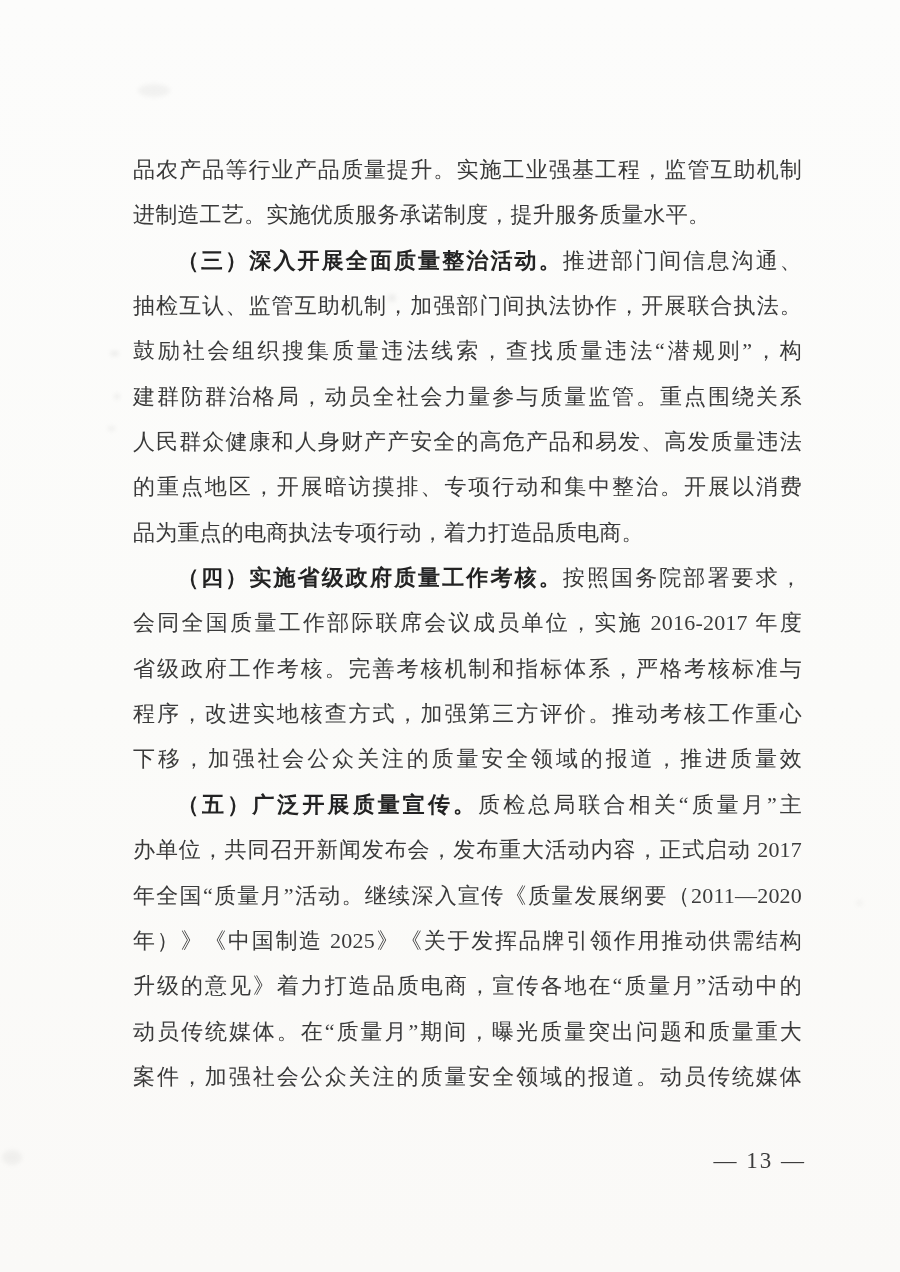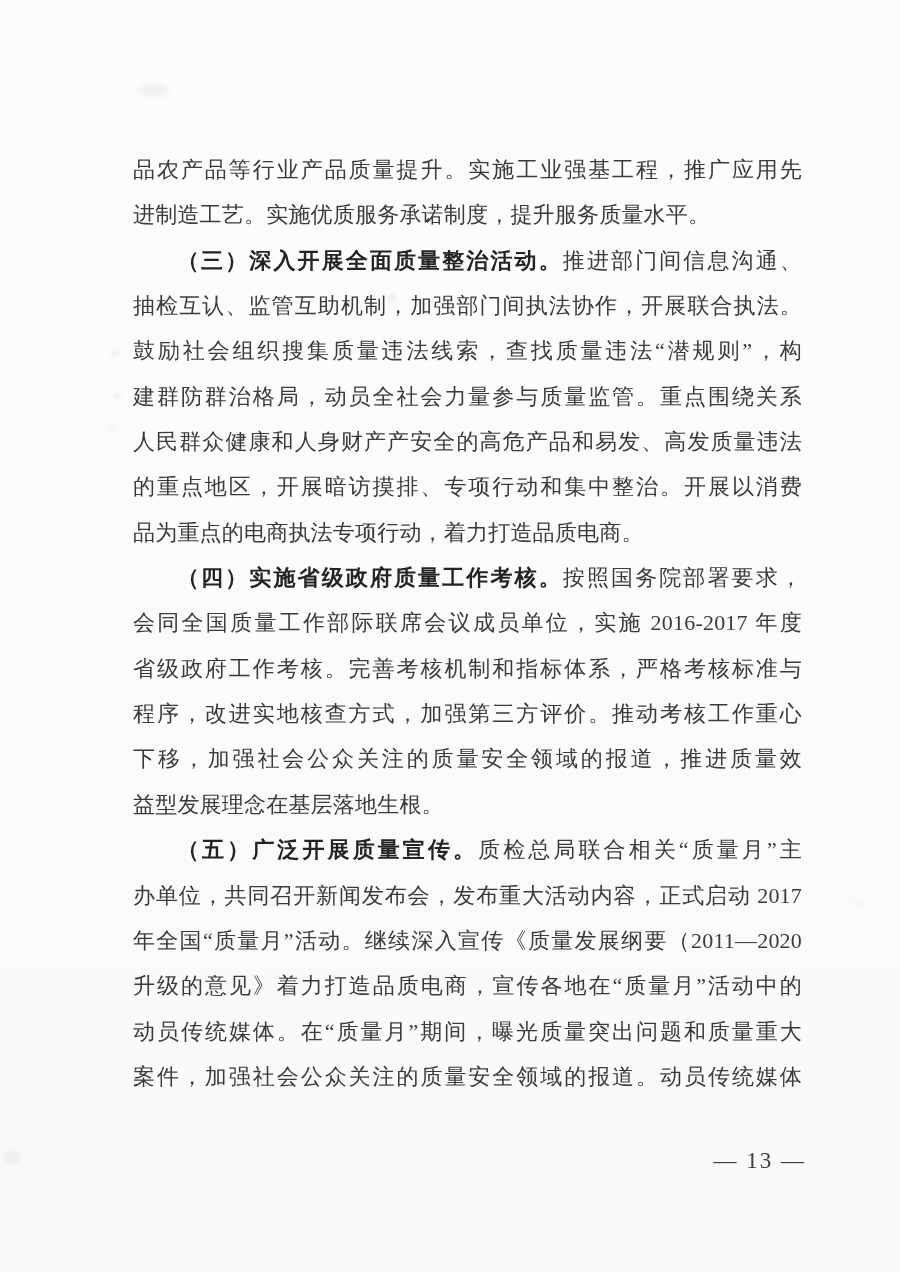--- a/index.html
+++ b/index.html
@@ -81,44 +81,44 @@
   <div class="artifact a1"></div>
   <div class="artifact a2"></div>
   <div class="artifact a3"></div>
   <div class="artifact a4"></div>
   <div class="artifact a5"></div>
   <div class="artifact a6"></div>
   <div class="artifact a7"></div>
 
   <div class="doc-body">
       <div class="paragraph">
-        <div class="line"><span>品农产品等行业产品质量提升。实施工业强基工程，推广应用先</span></div>
+        <div class="line"><span>品农产品等行业产品质量提升。实施工业强基工程，监管互助机制</span></div>
         <div class="line para-end"><span>进制造工艺。实施优质服务承诺制度，提升服务质量水平。</span></div>
       </div>
       <div class="paragraph">
         <div class="line indent"><span class="bold">（三）深入开展全面质量整治活动。</span><span>推进部门间信息沟通、</span></div>
         <div class="line"><span>抽检互认、监管互助机制，加强部门间执法协作，开展联合执法。</span></div>
         <div class="line"><span>鼓励社会组织搜集质量违法线索，查找质量违法“潜规则”，构</span></div>
         <div class="line"><span>建群防群治格局，动员全社会力量参与质量监管。重点围绕关系</span></div>
         <div class="line"><span>人民群众健康和人身财产产安全的高危产品和易发、高发质量违法</span></div>
         <div class="line"><span>的重点地区，开展暗访摸排、专项行动和集中整治。开展以消费</span></div>
         <div class="line para-end"><span>品为重点的电商执法专项行动，着力打造品质电商。</span></div>
       </div>
       <div class="paragraph">
         <div class="line indent"><span class="bold">（四）实施省级政府质量工作考核。</span><span>按照国务院部署要求，</span></div>
         <div class="line"><span>会同全国质量工作部际联席会议成员单位，实施 2016-2017 年度</span></div>
         <div class="line"><span>省级政府工作考核。完善考核机制和指标体系，严格考核标准与</span></div>
         <div class="line"><span>程序，改进实地核查方式，加强第三方评价。推动考核工作重心</span></div>
         <div class="line"><span>下移，加强社会公众关注的质量安全领域的报道，推进质量效</span></div>
-        <div class="line para-end"><span>益型发展理念在基层落地生根。</span></div>
       </div>
       <div class="paragraph">
         <div class="line indent"><span class="bold">（五）广泛开展质量宣传。</span><span>质检总局联合相关“质量月”主</span></div>
         <div class="line"><span>办单位，共同召开新闻发布会，发布重大活动内容，正式启动 2017</span></div>
         <div class="line"><span>年全国“质量月”活动。继续深入宣传《质量发展纲要（2011—2020</span></div>
+        <div class="line"><span>年）》《中国制造 2025》《关于发挥品牌引领作用推动供需结构</span></div>
         <div class="line"><span>升级的意见》着力打造品质电商，宣传各地在“质量月”活动中的</span></div>
         <div class="line"><span>动员传统媒体。在“质量月”期间，曝光质量突出问题和质量重大</span></div>
         <div class="line"><span>案件，加强社会公众关注的质量安全领域的报道。动员传统媒体</span></div>
       </div>
     </div>
 
   <div class="page-number">— 13 —</div>
 </div>
 
 </body></html>

